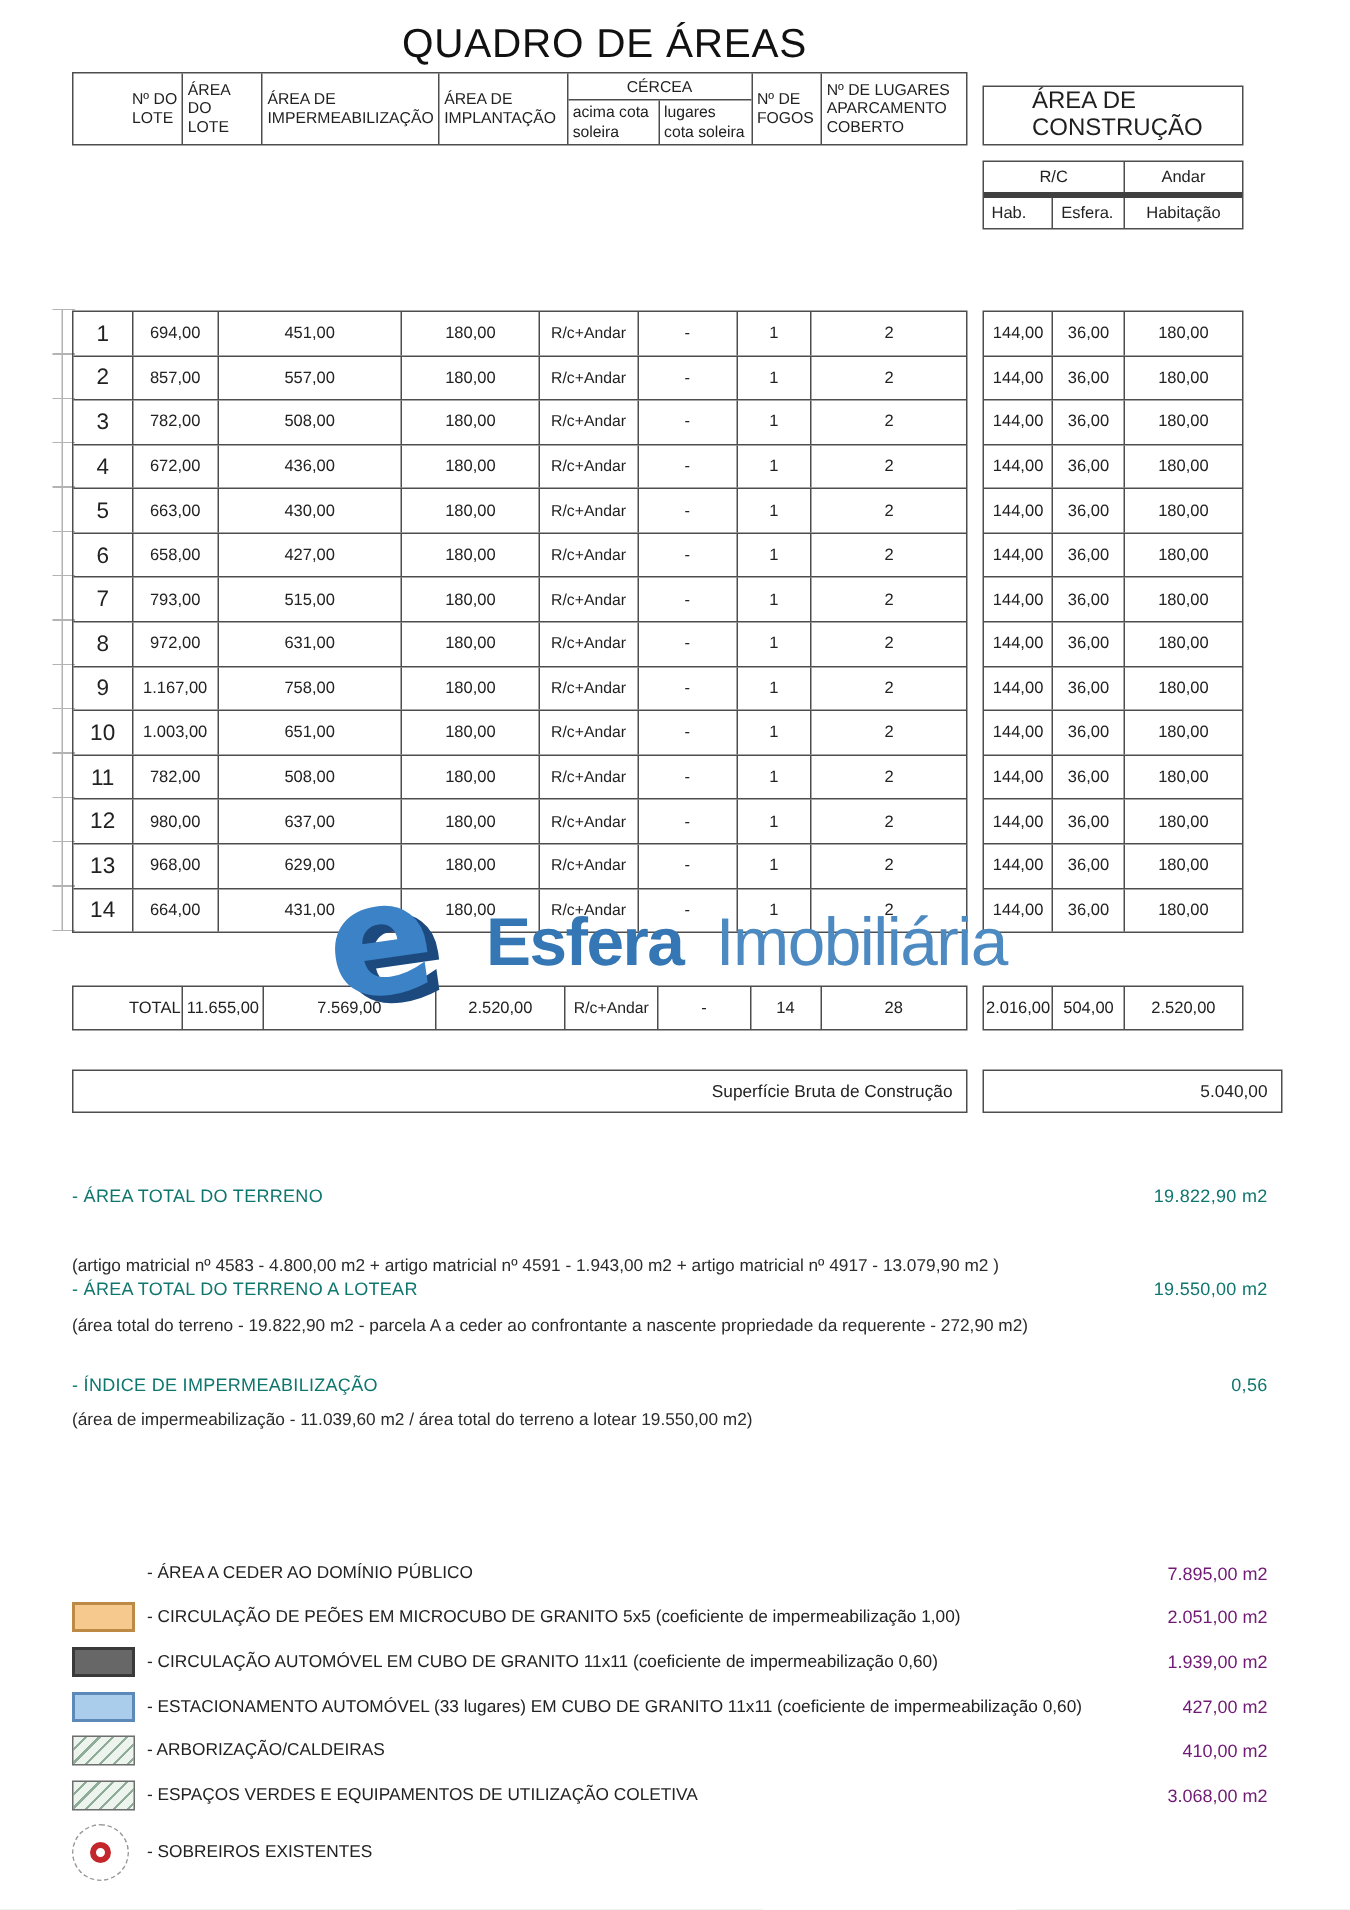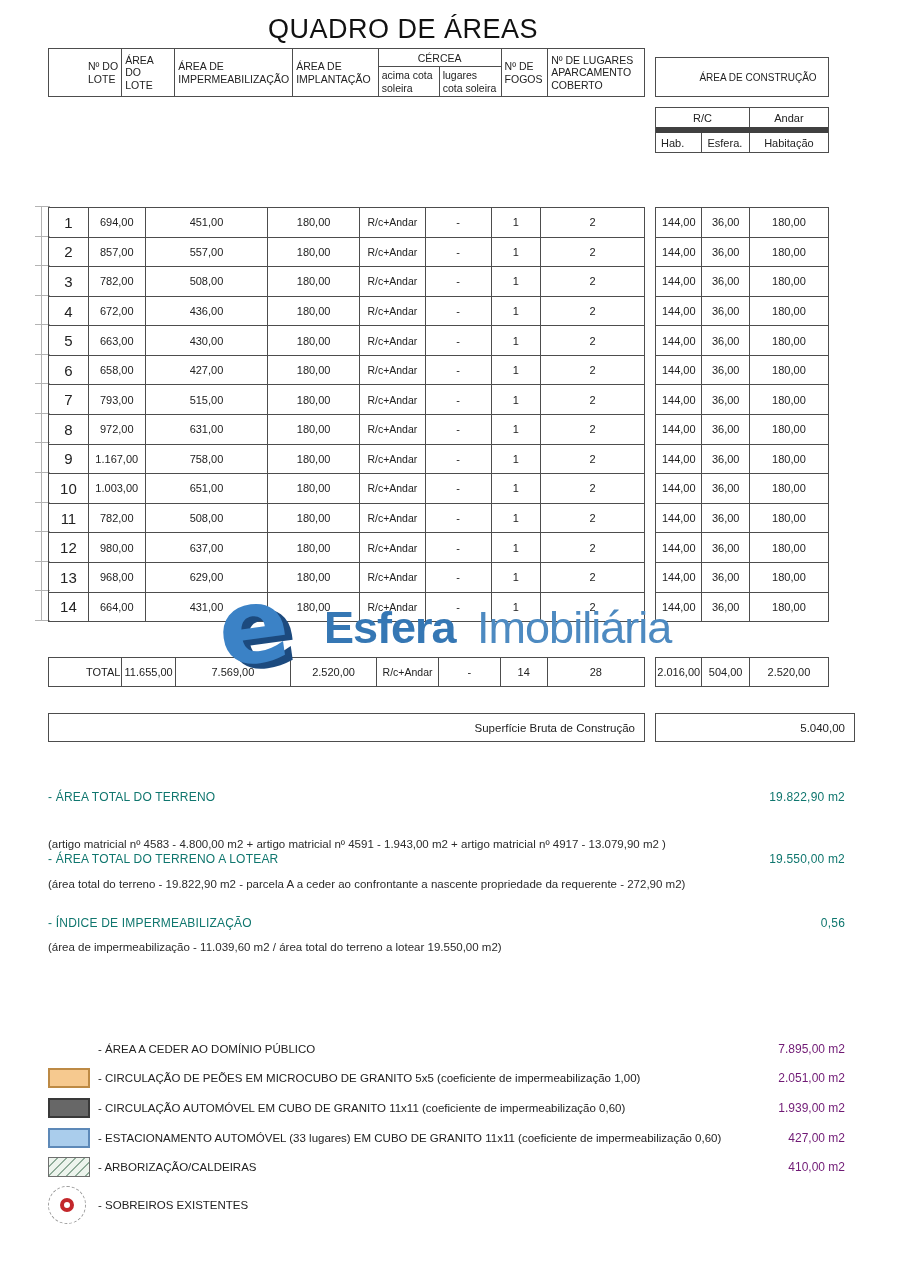--- a/index.html
+++ b/index.html
@@ -93,24 +93,24 @@
       <div class="cercea-top">CÉRCEA</div>
       <div class="cercea-sub">
         <div class="hcell">acima cota soleira</div>
         <div class="hcell no-br">lugares cota soleira</div>
       </div>
     </div>
     <div class="hcell">Nº DE FOGOS</div>
     <div class="hcell">Nº DE LUGARES APARCAMENTO COBERTO</div>
   </div>
 
-  <div class="abs box" style="left:655px;top:57px;width:174px;height:40px;display:flex;align-items:center;justify-content:center;font-size:10px;padding-left:32px;">ÁREA DE CONSTRUÇÃO</div>
+  <div class="abs box" style="left:655px;top:57px;width:174px;height:40px;display:flex;align-items:center;justify-content:center;font-size:16px;padding-left:32px;">ÁREA DE CONSTRUÇÃO</div>
 
   <div class="abs box" style="left:655px;top:107px;width:174px;height:46px;display:flex;flex-direction:column;">
-    <div style="flex:1;display:grid;grid-template-columns:95fr 79fr;border-bottom:6px solid #404040;">
+    <div style="flex:1;display:grid;grid-template-columns:95fr 79fr;border-bottom:4px solid #404040;">
       <div class="c" style="font-size:11px;">R/C</div>
       <div class="c" style="font-size:11px;">Andar</div>
     </div>
     <div style="flex:1;display:grid;grid-template-columns:47fr 48fr 79fr;">
       <div class="c" style="font-size:11px;justify-content:flex-start;padding-left:5px;">Hab.</div>
       <div class="c" style="font-size:11px;justify-content:flex-start;padding-left:5px;">Esfera.</div>
       <div class="c" style="font-size:11px;">Habitação</div>
     </div>
   </div>
 
@@ -434,20 +434,27 @@
       <div class="llabel">- ESTACIONAMENTO AUTOMÓVEL (33 lugares) EM CUBO DE GRANITO 11x11 (coeficiente de impermeabilização 0,60)</div>
       <div class="lvalue">427,00 m2</div>
     </div>
     <div class="lrow">
       <div class="lswcol">
           <div class="swatch sw-hatch"></div>
         </div>
       <div class="llabel">- ARBORIZAÇÃO/CALDEIRAS</div>
       <div class="lvalue">410,00 m2</div>
     </div>
+    <div class="lrow">
+      <div class="lswcol">
+          <div class="swatch sw-hatch"></div>
+        </div>
+      <div class="llabel">- ESPAÇOS VERDES E EQUIPAMENTOS DE UTILIZAÇÃO COLETIVA</div>
+      <div class="lvalue">3.068,00 m2</div>
+    </div>
     <div class="lrow lrow-last">
       <div class="lswcol">
         <div class="circle-outer">
           <div class="circle-inner"></div>
         </div>
       </div>
       <div class="llabel">- SOBREIROS EXISTENTES</div>
       <div class="lvalue"></div>
     </div>
   </div>

